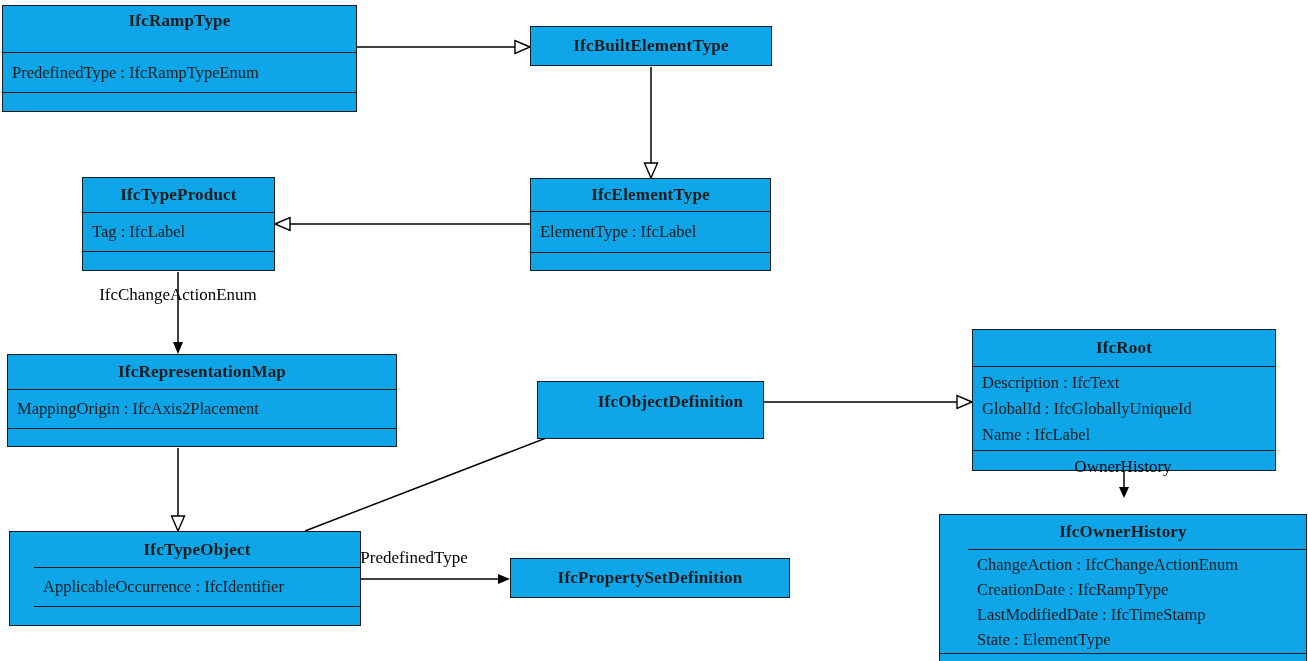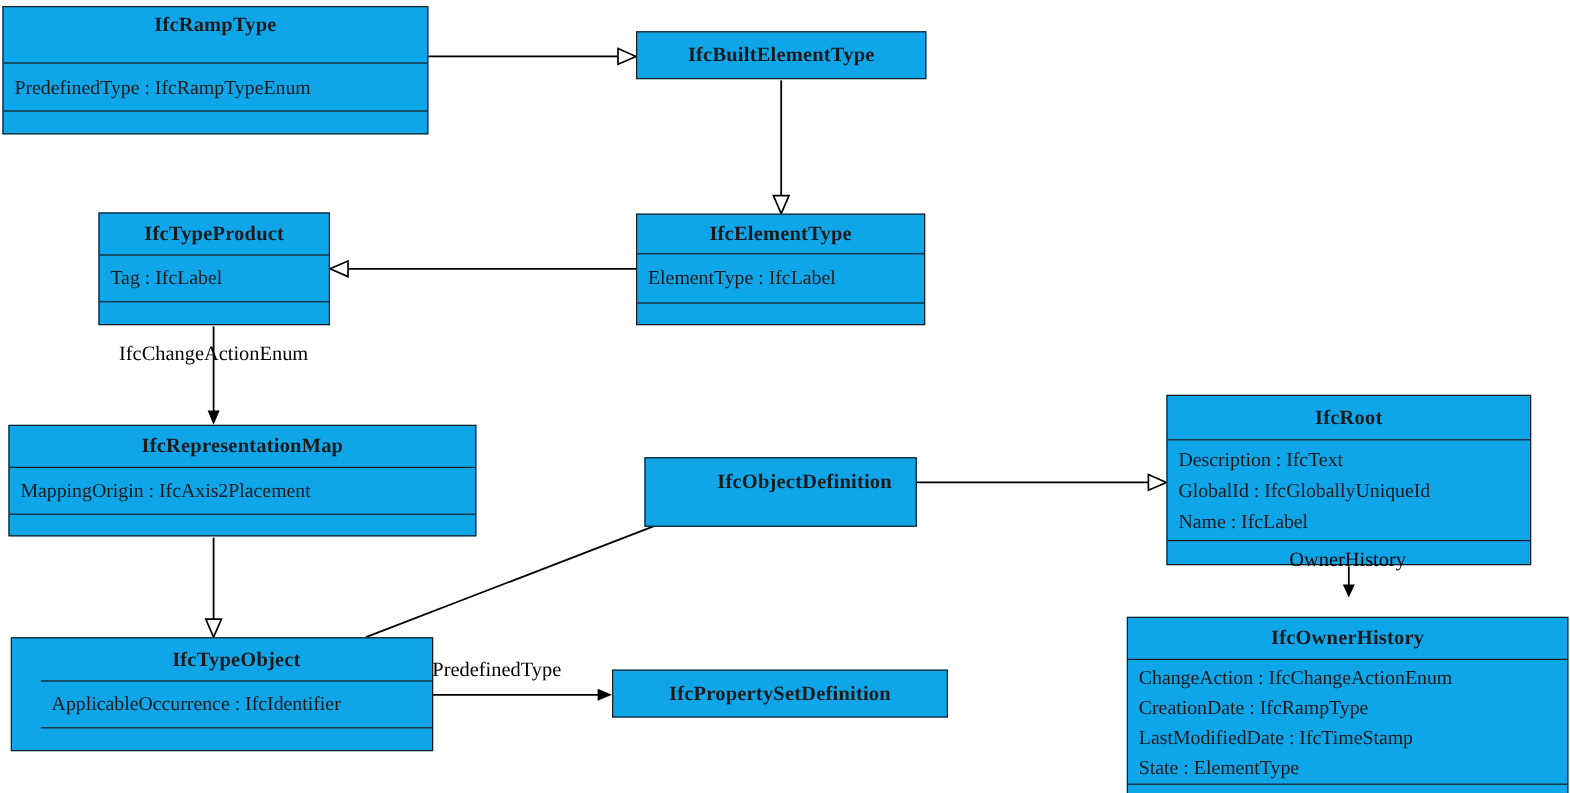--- a/index.html
+++ b/index.html
@@ -161,21 +161,21 @@
     <div class="c-attrs" style="height:84px;line-height:26px;">
       <div class="attr">Description : IfcText</div>
       <div class="attr">GlobalId : IfcGloballyUniqueId</div>
       <div class="attr">Name : IfcLabel</div>
     </div>
     <div class="c-empty" style="height:20px;"></div>
   </div>
 
   <div class="uml-class" style="left:939px;top:514px;width:368px;">
     <div class="c-title" style="height:34px;line-height:34px;">IfcOwnerHistory</div>
-    <div class="c-attrs" style="height:104px;line-height:25px;">
+    <div class="c-attrs" style="height:104px;line-height:25px;margin-left:28px;">
       <div class="attr">ChangeAction : IfcChangeActionEnum</div>
       <div class="attr">CreationDate : IfcRampType</div>
       <div class="attr">LastModifiedDate : IfcTimeStamp</div>
       <div class="attr">State : ElementType</div>
     </div>
     <div class="c-empty" style="height:21px;"></div>
   </div>
 
   <div class="edge-label" style="left:82px;top:285px;width:192px;">IfcChangeActionEnum</div>
 

